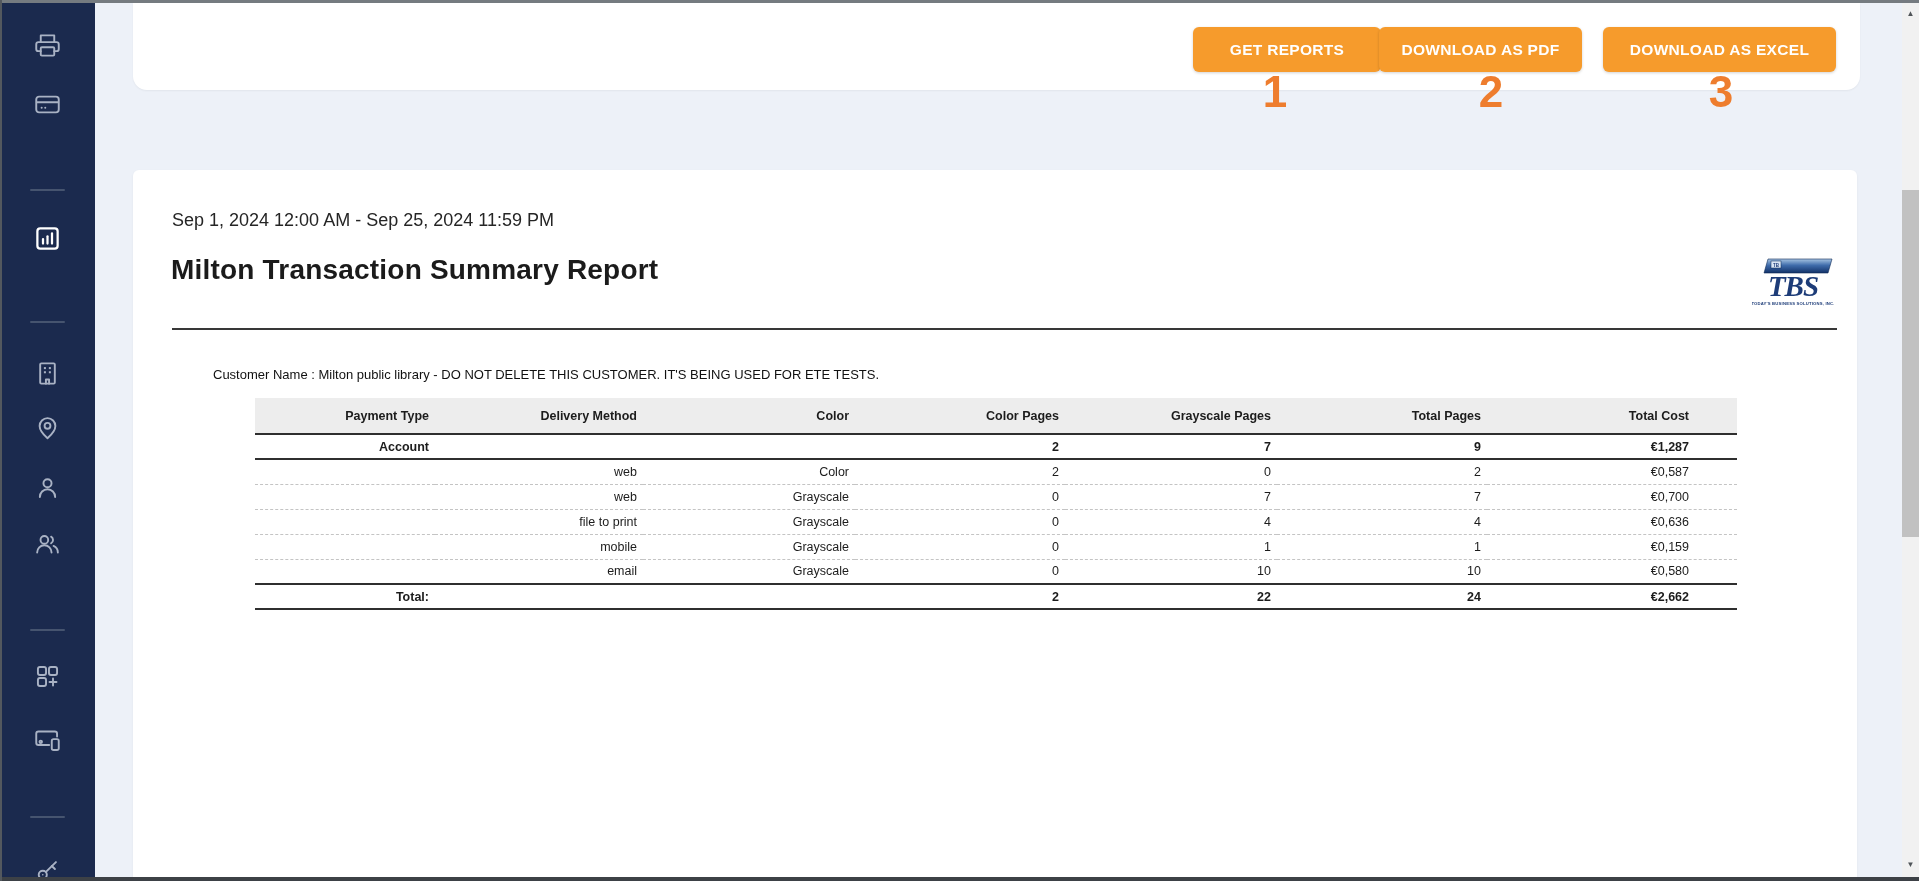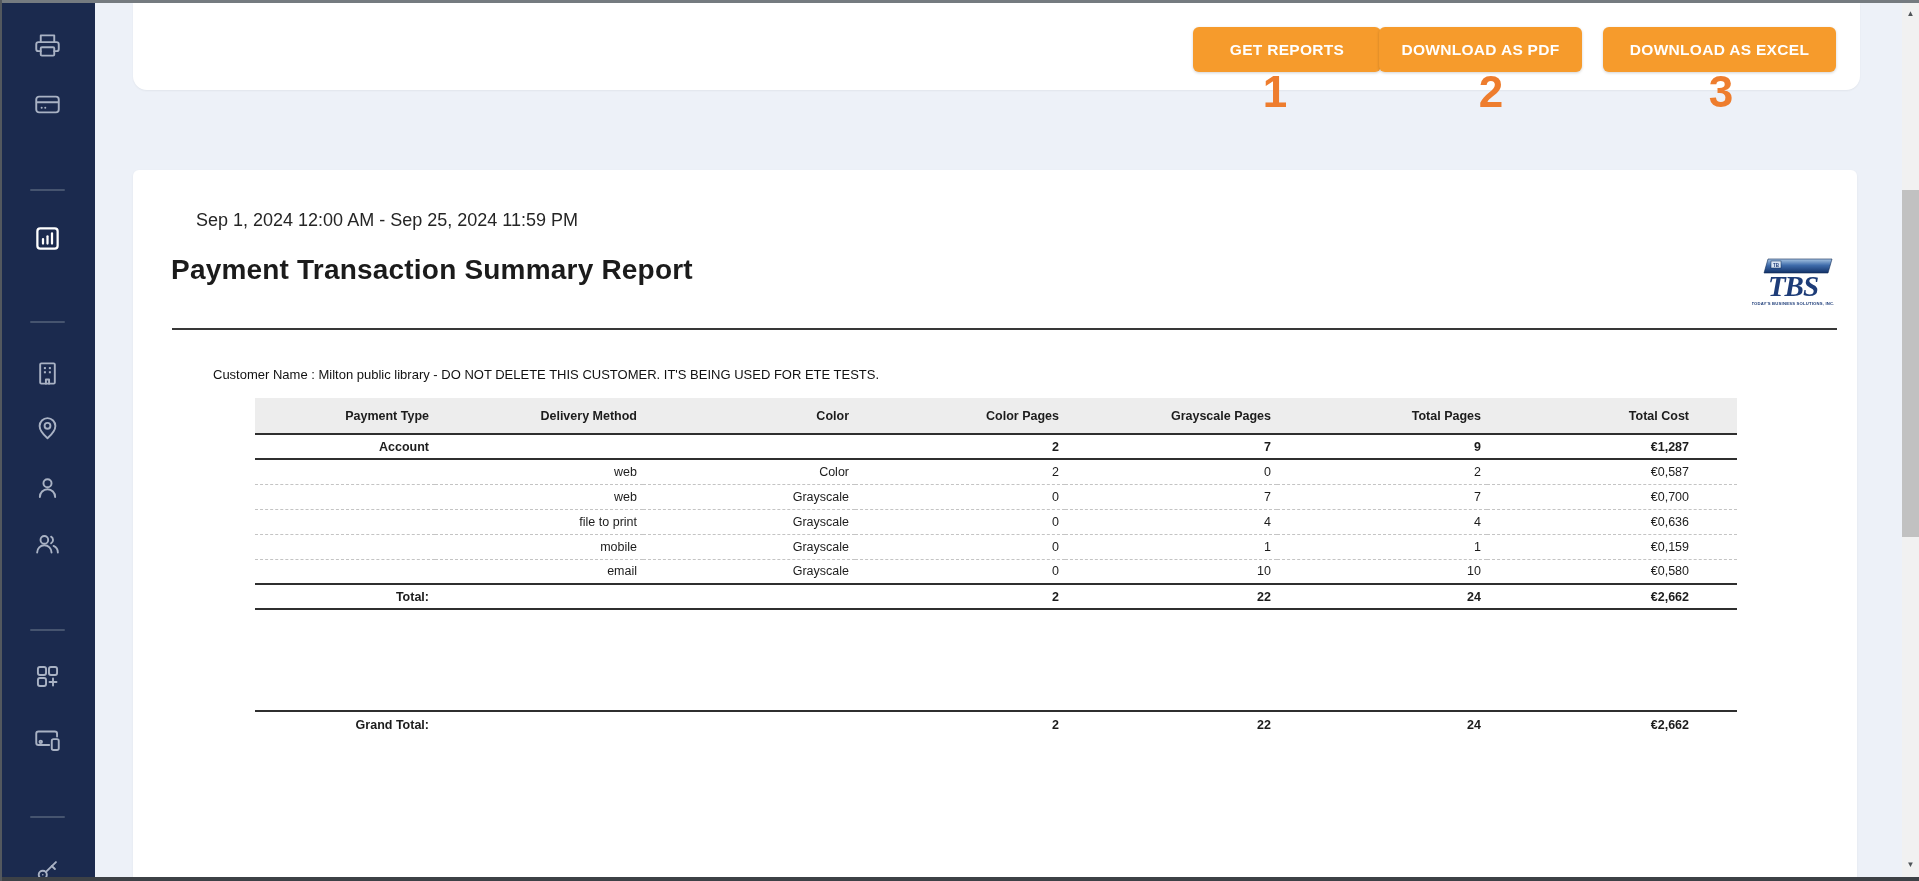--- a/index.html
+++ b/index.html
@@ -40,21 +40,21 @@
   .btn{position:absolute;top:24px;height:45px;border:none;border-radius:6px;background:var(--accent-orange);color:#fff;
        font-weight:bold;font-size:15.5px;letter-spacing:.3px;font-family:inherit;cursor:pointer;box-shadow:0 1px 3px rgba(0,0,0,.18);}
   #btn-get-reports{left:1060px;width:188px;}
   #btn-pdf{left:1246px;width:203px;}
   #btn-excel{left:1470px;width:233px;}
   .badge{position:absolute;top:70px;transform:translateX(-50%);color:var(--badge-orange);font-size:44px;font-weight:bold;line-height:1;z-index:20;}
   #badge-1{left:1275px;} #badge-2{left:1491px;} #badge-3{left:1721px;}
 
   
   .card{position:absolute;left:133px;top:170px;width:1724px;height:711px;background:#fff;border-radius:6px 6px 0 0;box-shadow:0 1px 3px rgba(0,0,0,.05);z-index:5;}
-  .date-range{position:absolute;left:39px;top:40px;font-size:18px;color:#252525;margin-left:24px;}
+  .date-range{position:absolute;left:39px;top:40px;font-size:18px;color:#252525;}
   .report-title{position:absolute;left:38px;top:84px;margin:0;font-size:28px;font-weight:600;color:#1b1b1b;letter-spacing:.2px;}
   .logo{position:absolute;left:1619px;top:86px;width:82px;height:52px;}
   .rule{position:absolute;left:39px;top:158px;width:1665px;height:2px;background:#383838;}
   .customer{position:absolute;left:80px;top:197px;font-size:13px;font-weight:normal;color:#111;}
 
   .summary{position:absolute;left:122px;top:228px;}
   .grand-wrap{position:absolute;left:122px;top:540px;}
   table{border-collapse:collapse;table-layout:fixed;width:1482px;font-size:12.5px;color:#1c1c1c;}
   th{height:36px;background:var(--header-row-bg);font-weight:bold;border-bottom:2px solid var(--border-dark);margin-left:24px;}
   td{height:25px;}
@@ -168,21 +168,21 @@
   <button class="btn" id="btn-pdf">DOWNLOAD AS PDF</button>
   <button class="btn" id="btn-excel">DOWNLOAD AS EXCEL</button>
 </header>
 
 <div class="badge" id="badge-1">1</div>
 <div class="badge" id="badge-2">2</div>
 <div class="badge" id="badge-3">3</div>
 
 <main class="card">
   <div class="date-range">Sep 1, 2024 12:00 AM - Sep 25, 2024 11:59 PM</div>
-  <h1 class="report-title">Payment Transaction Summary Report</h1>
+  <h1 class="report-title">Milton Transaction Summary Report</h1>
 
   <div class="logo">
     <svg viewBox="0 0 82 52" width="82" height="52">
       <defs>
         <linearGradient id="lg1" x1="0" y1="0" x2="0" y2="1">
           <stop offset="0" stop-color="#a6c4e2"></stop>
           <stop offset="0.45" stop-color="#3f6cab"></stop>
           <stop offset="1" stop-color="#123268"></stop>
         </linearGradient>
       </defs>
@@ -279,44 +279,20 @@
             <td></td>
             <td></td>
             <td>2</td>
             <td>22</td>
             <td>24</td>
             <td>€2,662</td>
           </tr>
         </tbody>
       </table>
   </div>
-  <div class="grand-wrap">
-    <table id="grand-total-table">
-        <colgroup>
-          <col style="width: 180px;">
-          <col style="width: 208px;">
-          <col style="width: 212px;">
-          <col style="width: 210px;">
-          <col style="width: 212px;">
-          <col style="width: 210px;">
-          <col style="width: 250px;">
-        </colgroup>
-        <tbody>
-          <tr class="grand">
-            <td>Grand Total:</td>
-            <td></td>
-            <td></td>
-            <td>2</td>
-            <td>22</td>
-            <td>24</td>
-            <td>€2,662</td>
-          </tr>
-        </tbody>
-      </table>
-  </div>
 </main>
 
 <div class="scrollbar">
   <div class="sb-arrow up">▲</div>
   <div class="sb-thumb"></div>
   <div class="sb-arrow down">▼</div>
 </div>
 
 <div class="bottom-strip"></div>
 

